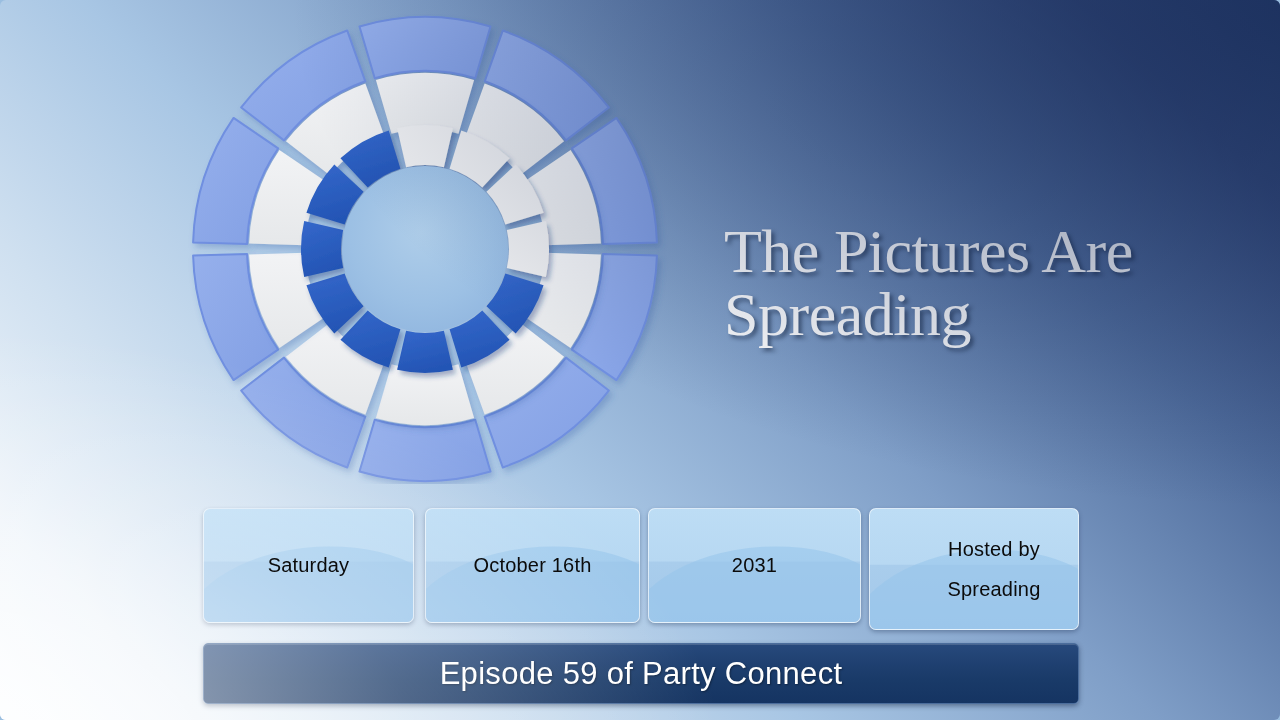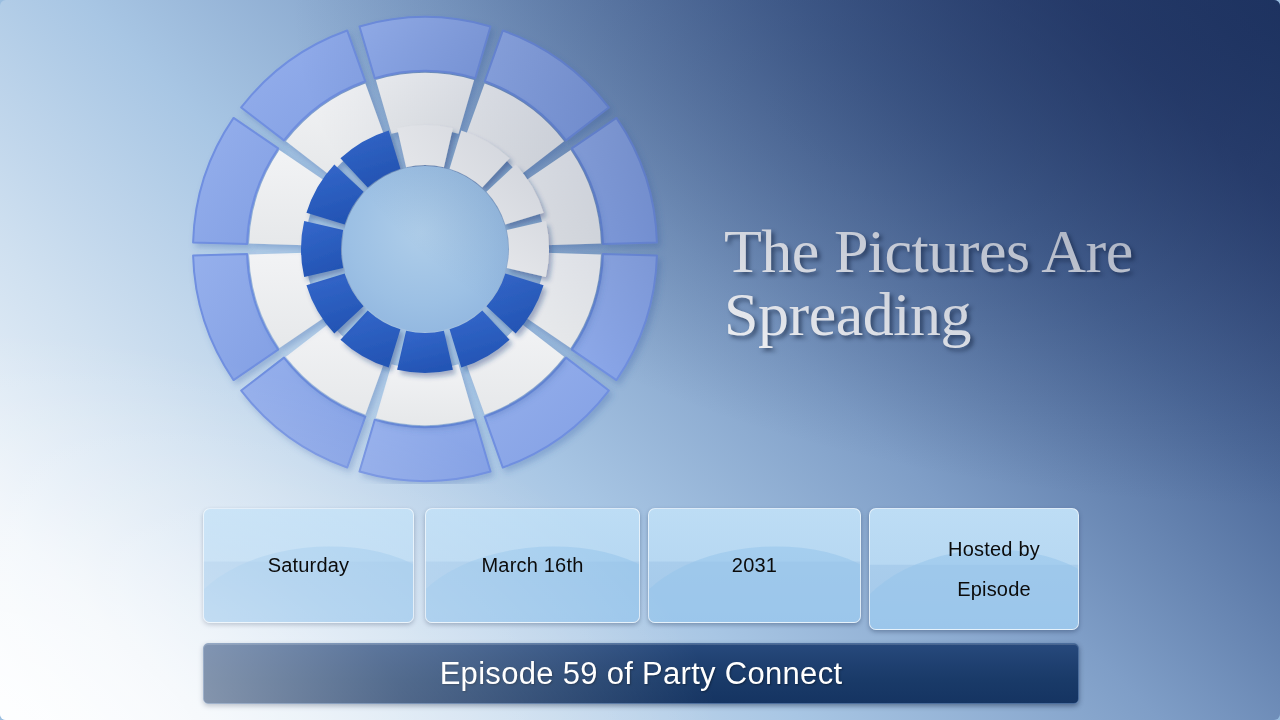--- a/index.html
+++ b/index.html
@@ -217,31 +217,31 @@
 
   <h1 id="title">The Pictures Are Spreading</h1>
 
   <div id="cards">
 
     <div class="card" id="card-0">
       <span class="card-label">Saturday</span>
     </div>
 
     <div class="card" id="card-1">
-      <span class="card-label">March 16th</span>
+      <span class="card-label">October 16th</span>
     </div>
 
     <div class="card" id="card-2">
       <span class="card-label">2031</span>
     </div>
 
     <div class="card tall" id="card-3">
       <span class="card-label" style="max-width:140px;margin-left:40px;">
           <div>Hosted by</div>
-          <div>Episode</div>
+          <div>Spreading</div>
         </span>
     </div>
 
   </div>
 
   <div id="banner">
     <span id="banner-label">Episode 59 of Party Connect</span>
   </div>
 
 </div>

